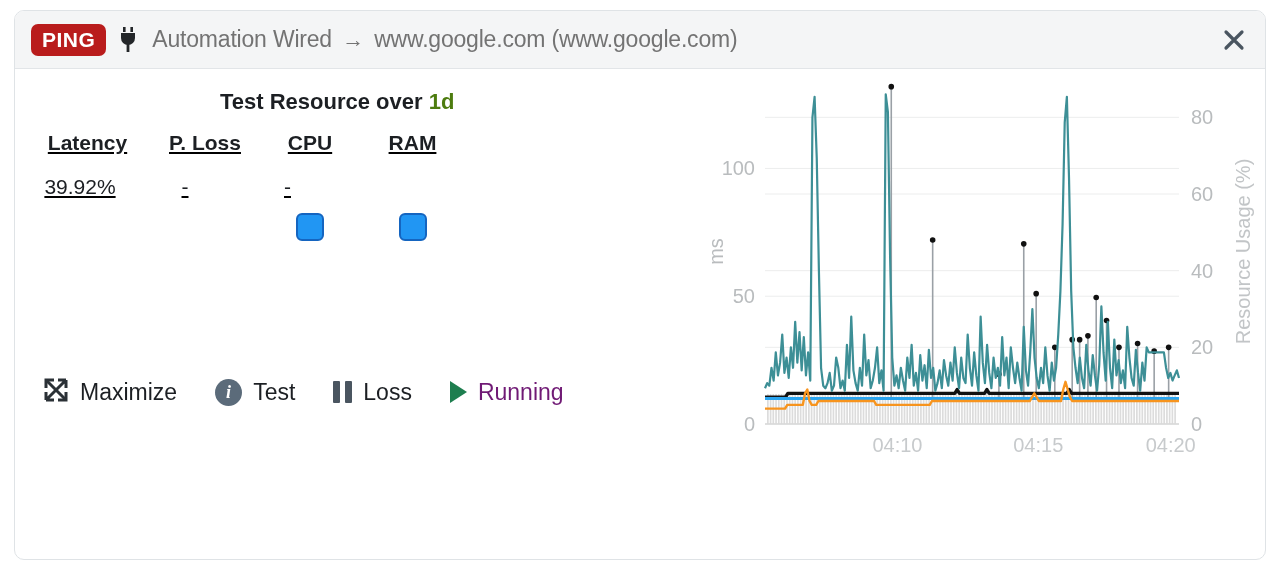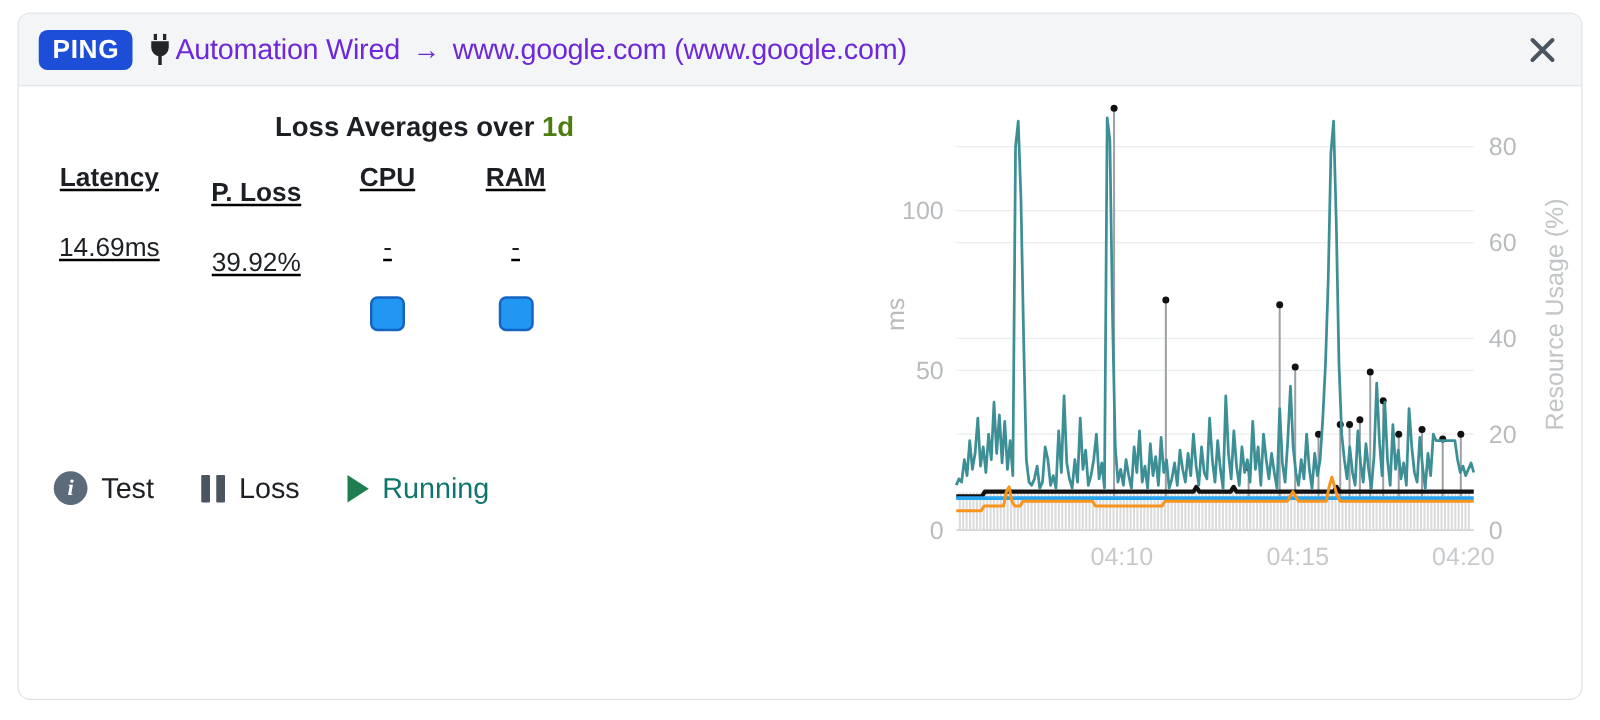--- a/index.html
+++ b/index.html
@@ -27,35 +27,35 @@
   .header {
     height: 58px;
     background: #f4f5f6;
     border-bottom: 1px solid #e2e5e8;
     display: flex;
     align-items: center;
     padding: 0 18px 0 16px;
     box-sizing: border-box;
   }
   .ping-badge {
-    background: #1d4ed8;
+    background: #b91c1c;
     color: #ffffff;
     font-weight: bold;
     font-size: 21px;
     letter-spacing: 0.5px;
     padding: 5px 11px 6px 11px;
     border-radius: 7px;
     line-height: 1;
     text-align: right;
   }
   .plug-icon { margin-left: 12px; display: flex; align-items: center; }
   .header-title {
-    margin-left: 2px;
+    margin-left: 14px;
     font-size: 23px;
-    color: #6d28d9;
+    color: #737373;
     white-space: nowrap;
     letter-spacing: -0.2px;
   }
   .header-title .arrow { font-size: 22px; padding: 0 4px; }
   .close-btn {
     margin-left: auto;
     color: #4a5560;
     display: flex;
     align-items: center;
     cursor: pointer;
@@ -88,21 +88,21 @@
     width: 440px;
   }
   .stats-row { display: flex; text-decoration: underline; }
   .stats-row .cell {
     text-align: center;
     font-size: 21px;
     color: #1c1f23;
     white-space: nowrap;
   }
   .c0 { width: 125px; }
-  .c1 { width: 110px; margin-top: 12px; }
+  .c1 { width: 110px; }
   .c2 { width: 100px; }
   .c3 { width: 105px; }
   .stats-head .cell { font-weight: bold; }
   .cpu-col { color: #2a7f86; }
   .ram-col { color: #f7941e; }
   .stats-vals { margin-top: 20px; }
   .stats-boxes { margin-top: 14px; }
   .chk {
     width: 28px;
     height: 28px;
@@ -125,21 +125,21 @@
     align-items: center;
     margin-right: 38px;
     cursor: pointer;
     white-space: nowrap;
   }
   .action .lbl {
     font-size: 23px;
     color: #1c1f23;
     margin-left: 11px;
   }
-  .action.running .lbl { color: #0f766e; }
+  .action.running .lbl { color: #701a75; }
   .info-circle {
     width: 27px; height: 27px;
     border-radius: 50%;
     background: #5b6b7a;
     color: #ffffff;
     font-size: 18px;
     font-weight: bold;
     font-style: italic;
     display: flex;
     align-items: center;
@@ -189,46 +189,56 @@
         <path d="M5 5 L21 21 M21 5 L5 21" stroke="#4a5560" stroke-width="3.2" stroke-linecap="round"></path>
       </svg>
     </span>
   </div>
 
   <div class="body">
 
     <div class="left-pane">
 
       <div class="avg-title">
-        <span>Loss Averages over</span>
+        <span>Test Resource over</span>
         <span class="accent">1d</span>
       </div>
 
       <div class="stats">
         <div class="stats-row stats-head">
           <div class="cell c0">Latency</div>
           <div class="cell c1">P. Loss</div>
           <div class="cell c2 cpu-col">CPU</div>
           <div class="cell c3 ram-col">RAM</div>
         </div>
         <div class="stats-row stats-vals">
-          <div class="cell c0">14.69ms</div>
           <div class="cell c1">39.92%</div>
           <div class="cell c2">-</div>
           <div class="cell c3">-</div>
         </div>
         <div class="stats-row stats-boxes">
           <div class="cell c0"></div>
           <div class="cell c1"></div>
           <div class="cell c2"><span class="chk"></span></div>
           <div class="cell c3"><span class="chk"></span></div>
         </div>
       </div>
 
       <div class="actions">
+        <div class="action">
+          <span>
+            <svg width="26" height="26" viewBox="0 0 26 26">
+              <path d="M11 3 L3 3 L3 11" fill="none" stroke="#2b3136" stroke-width="3"></path>
+              <path d="M15 23 L23 23 L23 15" fill="none" stroke="#2b3136" stroke-width="3"></path>
+              <path d="M3 3 L23 23" stroke="#2b3136" stroke-width="3"></path>
+              <path d="M23 3 L15 3 M23 3 L23 11 M23 3 L3 23 M3 23 L11 23 M3 23 L3 15" stroke="#2b3136" stroke-width="3" fill="none"></path>
+            </svg>
+          </span>
+          <span class="lbl">Maximize</span>
+        </div>
 
         <div class="action">
           <span class="info-circle">i</span>
           <span class="lbl">Test</span>
         </div>
 
         <div class="action">
           <span class="pause-ico">
               <i></i>
               <i></i>

